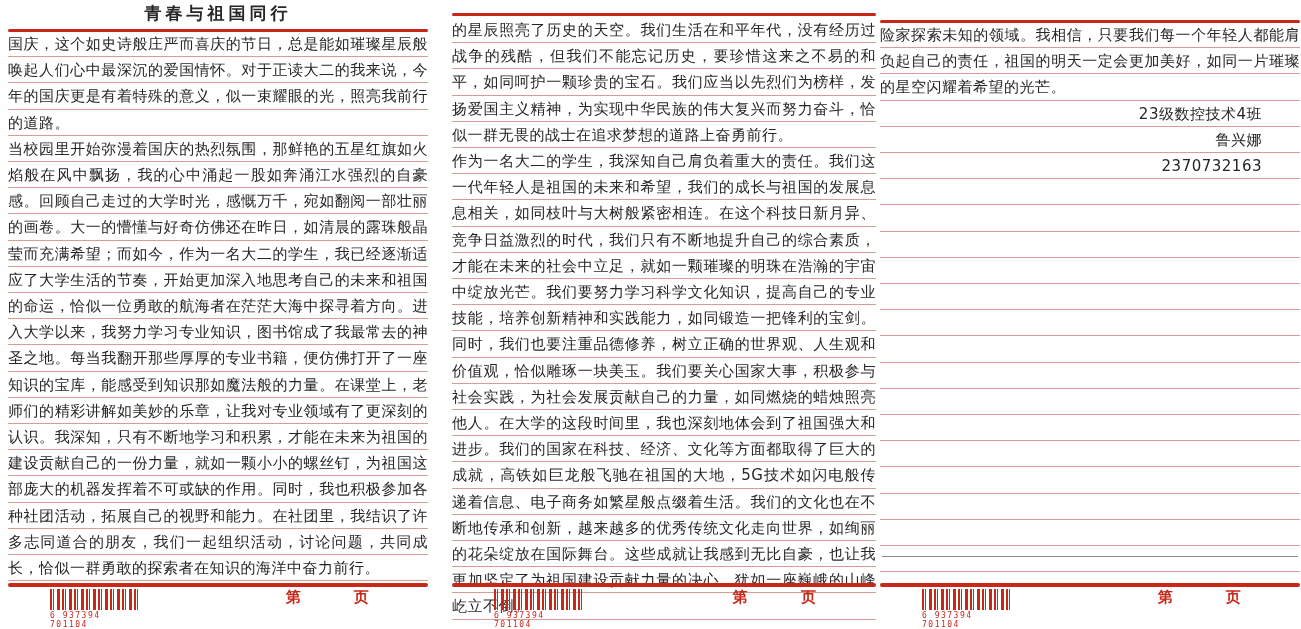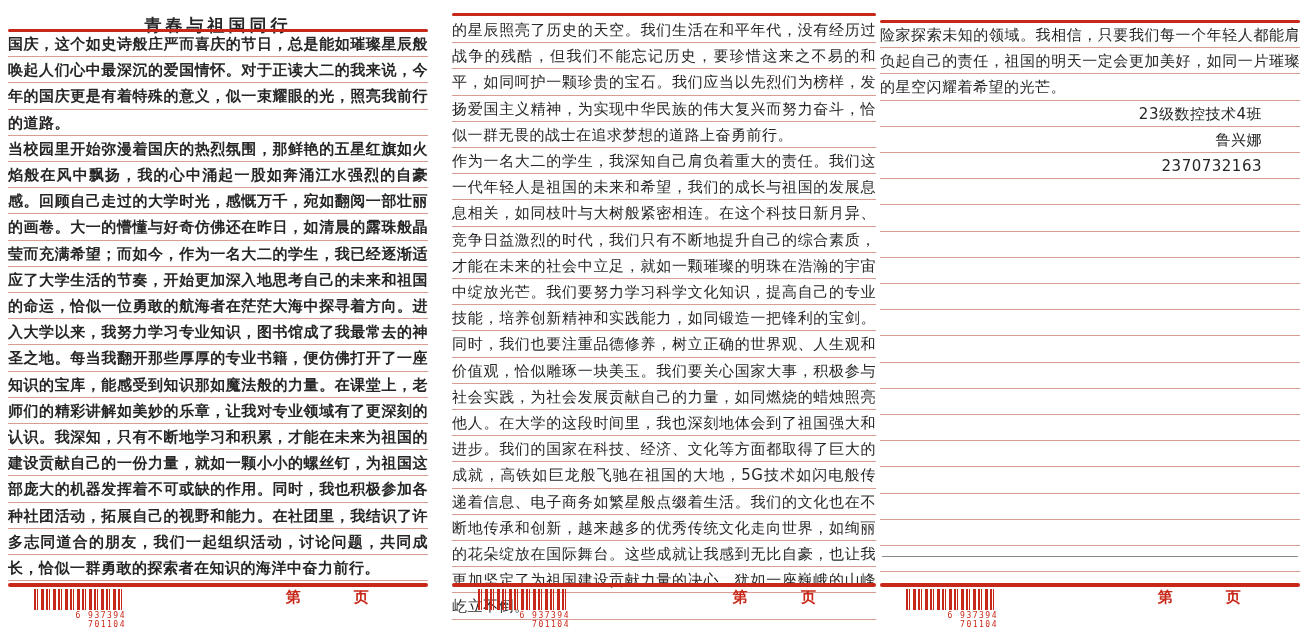--- a/index.html
+++ b/index.html
@@ -8,50 +8,50 @@
     background:#ffffff;
     font-family:"DejaVu Sans","Liberation Sans",sans-serif;
     color:var(--ink,#262626);
   }
   .page{position:absolute;top:0;height:629px;}
   #page1{left:6px;width:424px;}
   #page2{left:450px;width:428px;}
   #page3{left:878px;width:424px;}
 
   .essay-title{
-    position:absolute;top:14px;left:0;right:0;height:26px;
+    position:absolute;top:2px;left:0;right:0;height:26px;
     text-align:center;font-size:17px;font-weight:bold;letter-spacing:4px;
   }
   .top-rule{position:absolute;left:2px;right:2px;height:3px;background:var(--rule_red,#c8281a);border-radius:2px;}
   #page1 .top-rule{top:29px;}
   #page2 .top-rule{top:13px;}
   #page3 .top-rule{top:20px;}
 
   .text-zone{
     position:absolute;left:2px;right:2px;overflow:hidden;
     font-size:15px;line-height:26.2px;letter-spacing:0.5px;
     background:repeating-linear-gradient(
       to bottom,
       transparent 0px, transparent 25.2px,
       var(--ruled_line,rgba(185,75,60,0.55)) 25.2px,
       var(--ruled_line,rgba(185,75,60,0.55)) 26.2px);
   }
-  #page1 .text-zone{top:31px;height:552px;font-weight:bold;}
+  #page1 .text-zone{top:31px;height:552px;}
   #page2 .text-zone{top:17px;height:620px;}
   #page3 .text-zone{top:22px;height:561px;}
 
   .para{text-align:justify;text-justify:inter-character;}
   .sig-line{text-align:right;padding-right:38px;}
 
   .dark-line{position:absolute;left:4px;right:4px;top:556px;height:1px;background:#4a4a4a;opacity:.65;}
 
   .bottom-rule{position:absolute;left:2px;right:2px;top:583px;height:4px;background:var(--rule_red,#c8281a);border-radius:2px;}
 
   .footer{position:absolute;left:0;right:0;top:587px;height:42px;}
-  .barcode-block{position:absolute;left:28px;top:2px;width:92px;text-align:right;}
+  .barcode-block{position:absolute;left:44px;top:2px;width:92px;}
   .barcode-bars{
     height:21px;width:88px;
     background:repeating-linear-gradient(to right,
       var(--rule_red,#c8281a) 0 2px, transparent 2px 3px,
       var(--rule_red,#c8281a) 3px 4px, transparent 4px 7px,
       var(--rule_red,#c8281a) 7px 10px, transparent 10px 12px);
   }
   .barcode-digits{
     font-family:"DejaVu Sans Mono","Liberation Mono",monospace;
     font-size:8px;color:var(--rule_red,#c8281a);letter-spacing:1.5px;margin-top:1px;

